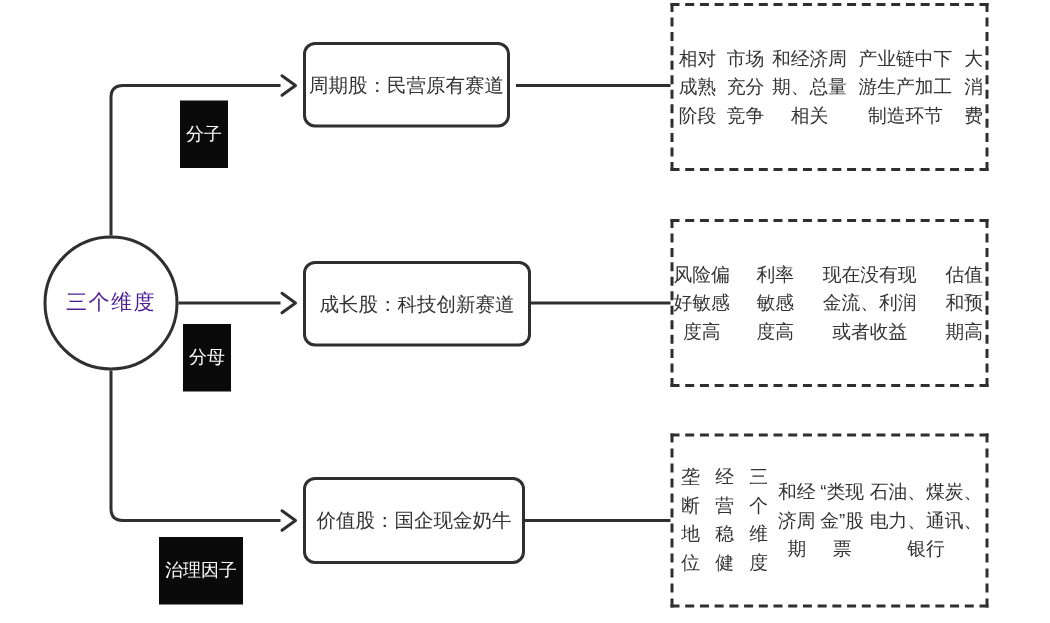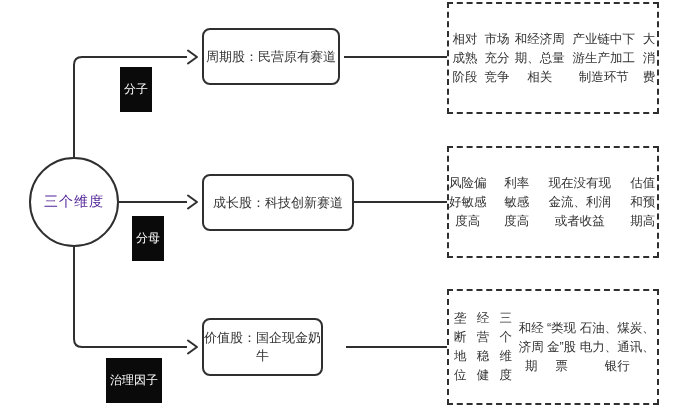--- a/index.html
+++ b/index.html
@@ -40,21 +40,21 @@
     background: #ffffff;
     display: flex;
     align-items: center;
     justify-content: center;
     font-size: 13px;
     color: #333333;
     text-align: center;
   }
   .box-cyclical  { left: 202px; top: 28px;  width: 138px; height: 57px; }
   .box-growth    { left: 202px; top: 174px; width: 152px; height: 57px; }
-  .box-value     { left: 202px; top: 318px; width: 121px; height: 58px; }
+  .box-value     { left: 202px; top: 318px; width: 148px; height: 58px; }
   .traits-box {
     position: absolute;
     left: 447px;
     width: 212px;
     border: 2px dashed #2f2f2f;
     background: #ffffff;
     display: flex;
     align-items: center;
     justify-content: center;
     font-size: 12.5px;
@@ -67,21 +67,21 @@
   .traits-value    { top: 289px; height: 116px; }
   .edge-label {
     position: absolute;
     background: #0a0a0a;
     color: #ffffff;
     font-size: 12px;
     padding: 14px 4px;
     white-space: nowrap;
   }
   .label-numerator   { left: 120px; top: 67px; }
-  .label-denominator { left: 132px; top: 216px; }
+  .label-denominator { left: 122px; top: 216px; }
   .label-governance  { left: 106px; top: 358px; }
 </style>
 </head>
 <body>
 
 <div class="canvas">
 
   <svg class="edges" viewBox="0 0 700 415" fill="none" stroke="#2f2f2f" stroke-width="2">
 
     <path d="M 74 157 L 74 65 Q 74 57 82 57 L 187 57"></path>

